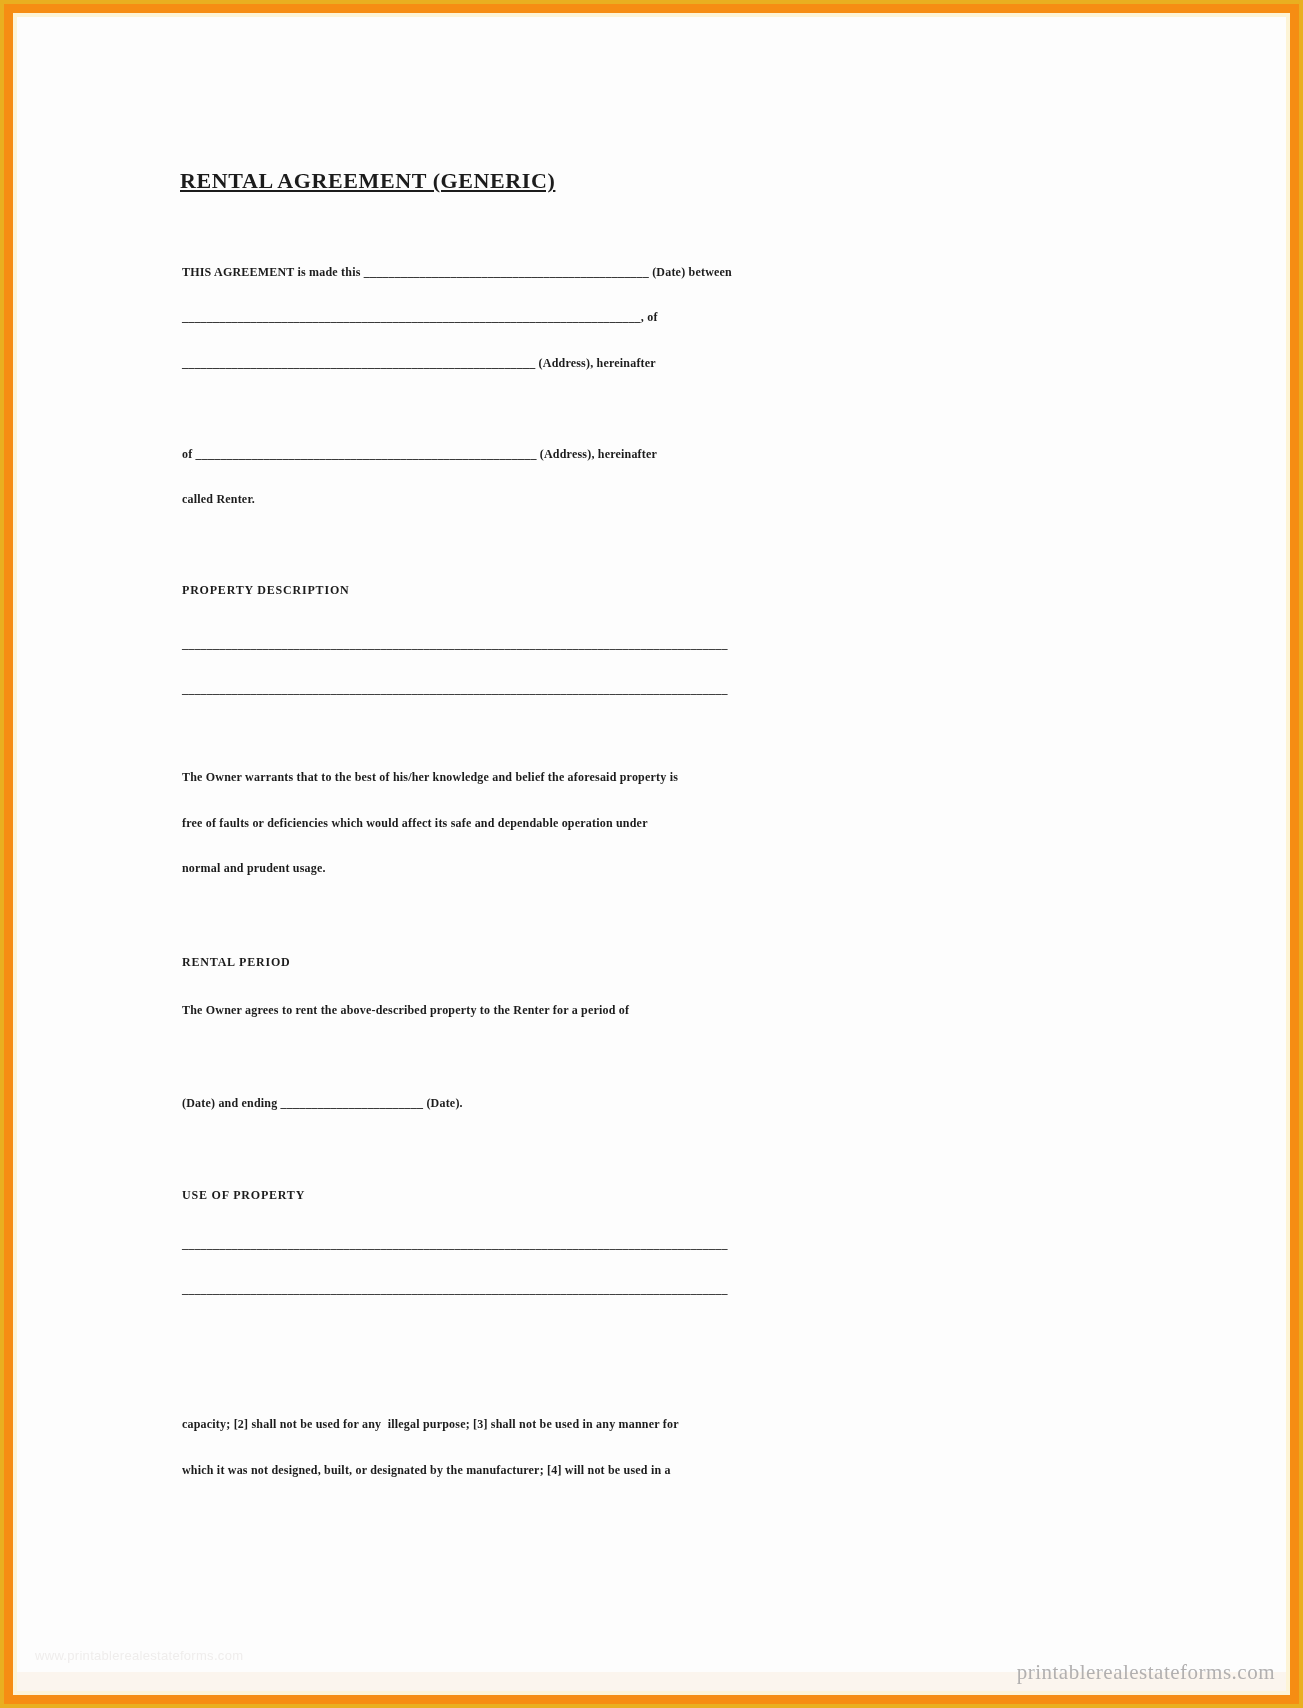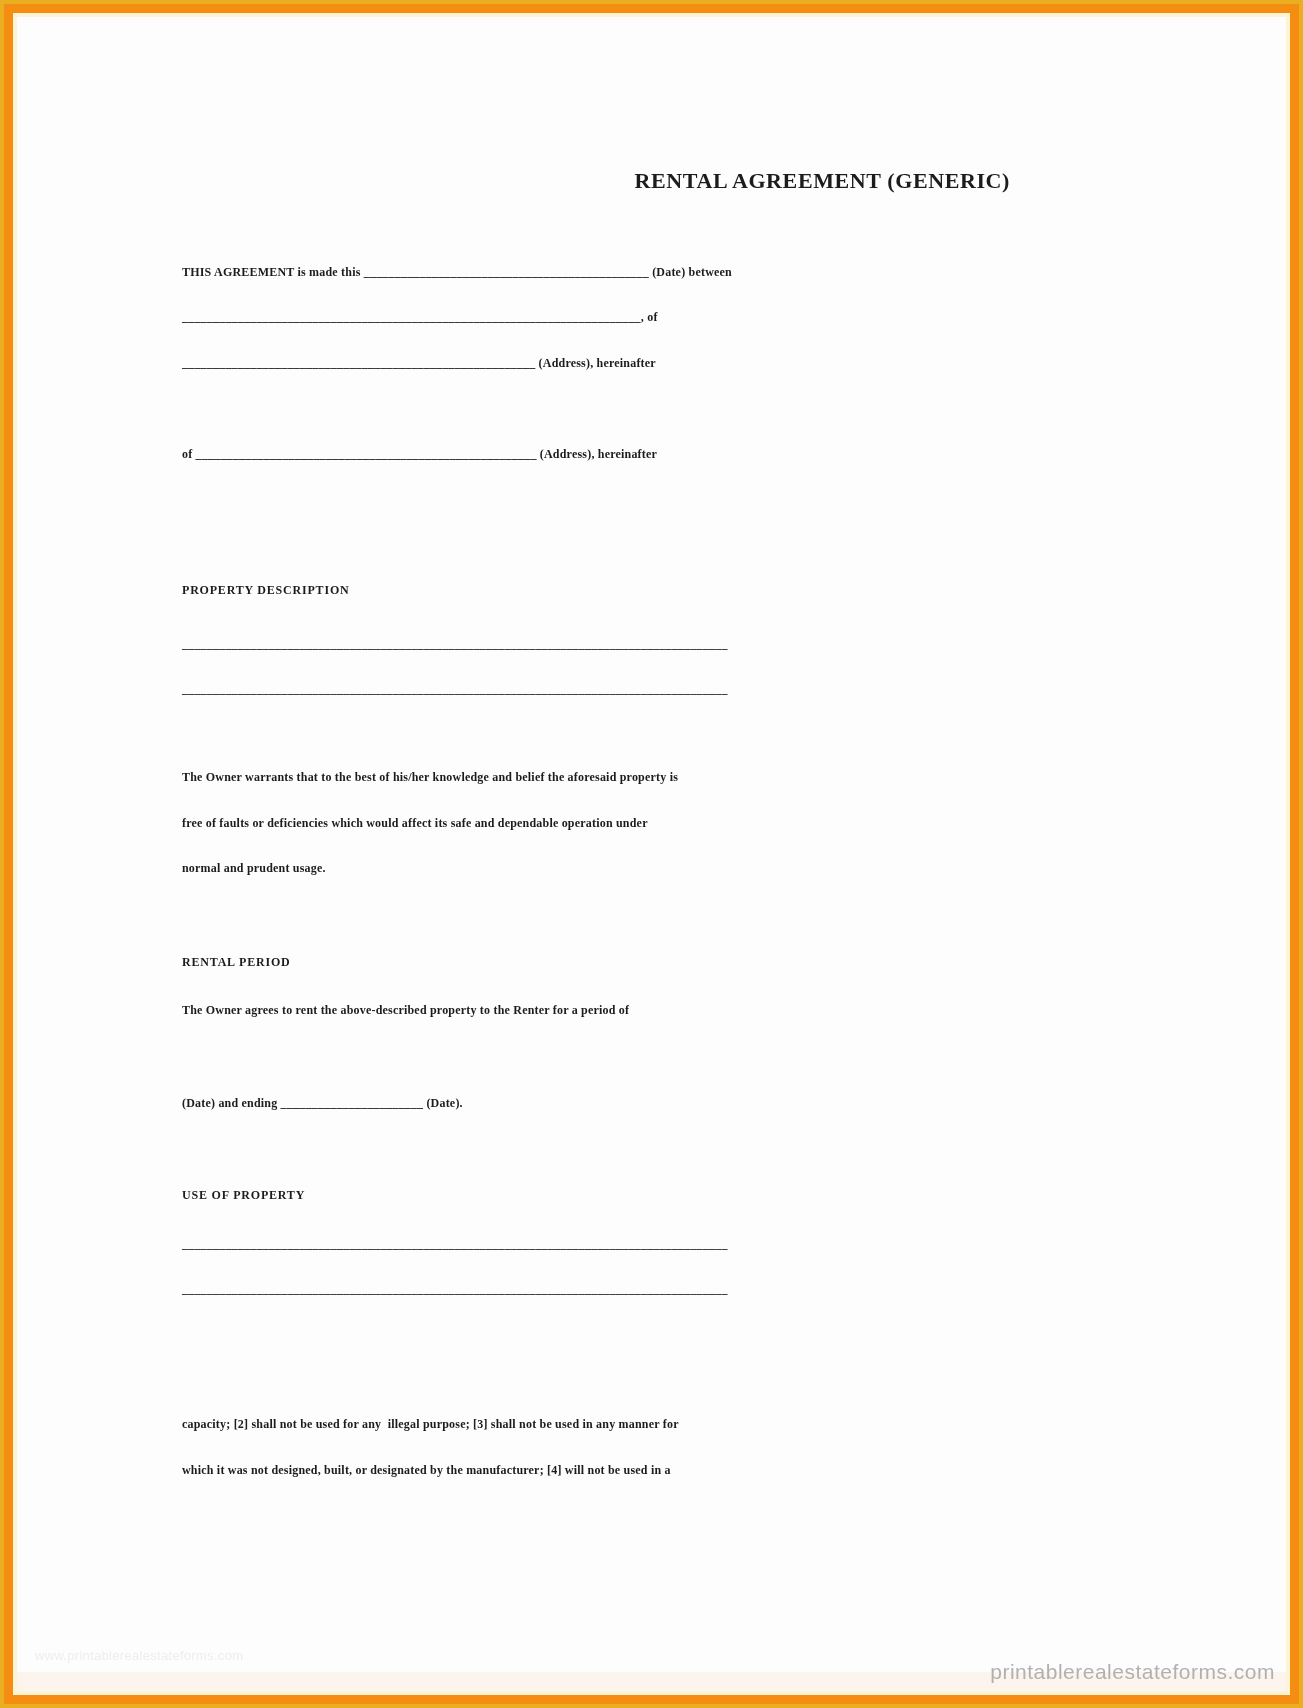--- a/index.html
+++ b/index.html
@@ -18,51 +18,52 @@
   .footer-strip{position:absolute;left:17px;right:17px;top:1672px;height:19px;background:#fbf5ee;}
 
   .ln{
     position:absolute;left:182px;width:900px;
     font-size:12px;line-height:30px;
     white-space:pre;letter-spacing:0.2px;font-weight:bold;
   }
   .title{
     position:absolute;left:180px;width:830px;top:166px;
     font-size:22px;line-height:30px;font-weight:bold;
-    text-align:right;letter-spacing:0.6px;white-space:pre;
+    text-align:left;letter-spacing:0.6px;white-space:pre;text-decoration:underline;
   }
   .hd{letter-spacing:0.8px;}
   .blankrow{color:#2a2a2a;}
   .wm-left{
     position:absolute;left:35px;top:1648px;
     font-family:"Liberation Sans","DejaVu Sans",sans-serif;
     font-size:13px;color:#efedec;letter-spacing:0.3px;white-space:pre;
   }
   .wm-right{
     position:absolute;right:28px;top:1660px;
-    font-family:Liberation Sans, sans-serif;
+    font-family:Liberation Serif, serif;
     font-size:21px;color:#b2b0b0;letter-spacing:0.5px;white-space:pre;
   }
 </style>
 </head>
 <body>
 
 <div class="page">
   <div class="b-outer"></div>
   <div class="b-main"></div>
   <div class="b-cream"></div>
   <div class="b-page"></div>
   <div class="footer-strip"></div>
 
   <div class="title">RENTAL AGREEMENT (GENERIC)</div>
 
   <div class="ln" style="top:257px">THIS AGREEMENT is made this ______________________________________________ (Date) between</div>
   <div class="ln" style="top:302px">__________________________________________________________________________, of</div>
   <div class="ln" style="top:348px">_________________________________________________________ (Address), hereinafter</div>
   <div class="ln" style="top:439px">of _______________________________________________________ (Address), hereinafter</div>
+  <div class="ln" style="top:484px">called Renter.</div>
 
   <div class="ln hd" style="top:575px">PROPERTY DESCRIPTION</div>
   <div class="ln blankrow" style="top:629px">________________________________________________________________________________________</div>
   <div class="ln blankrow" style="top:674px">________________________________________________________________________________________</div>
 
   <div class="ln" style="top:762px">The Owner warrants that to the best of his/her knowledge and belief the aforesaid property is</div>
   <div class="ln" style="top:808px">free of faults or deficiencies which would affect its safe and dependable operation under</div>
   <div class="ln" style="top:853px">normal and prudent usage.</div>
 
   <div class="ln hd" style="top:947px">RENTAL PERIOD</div>

